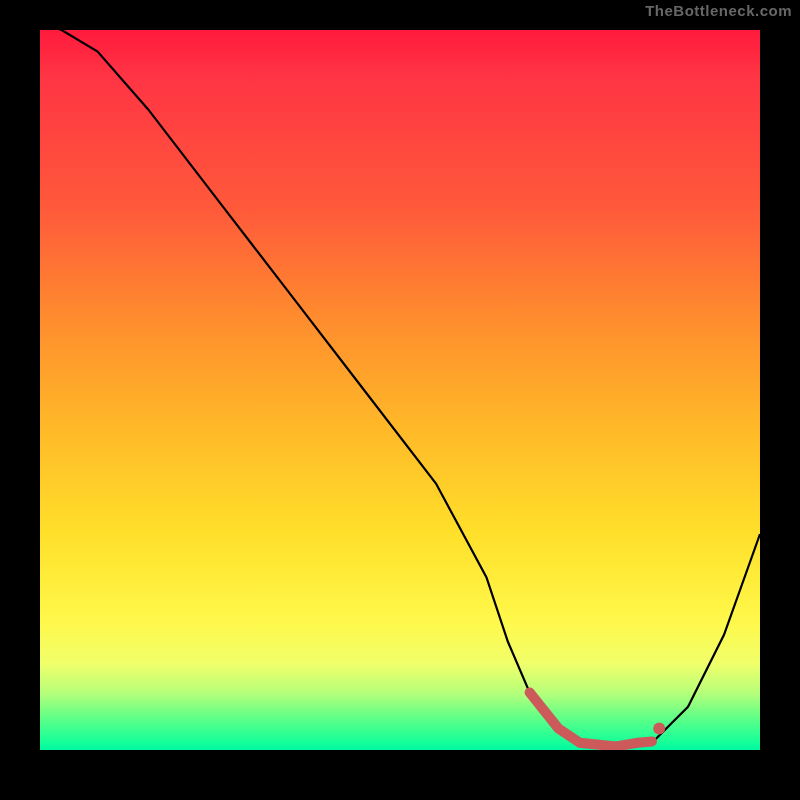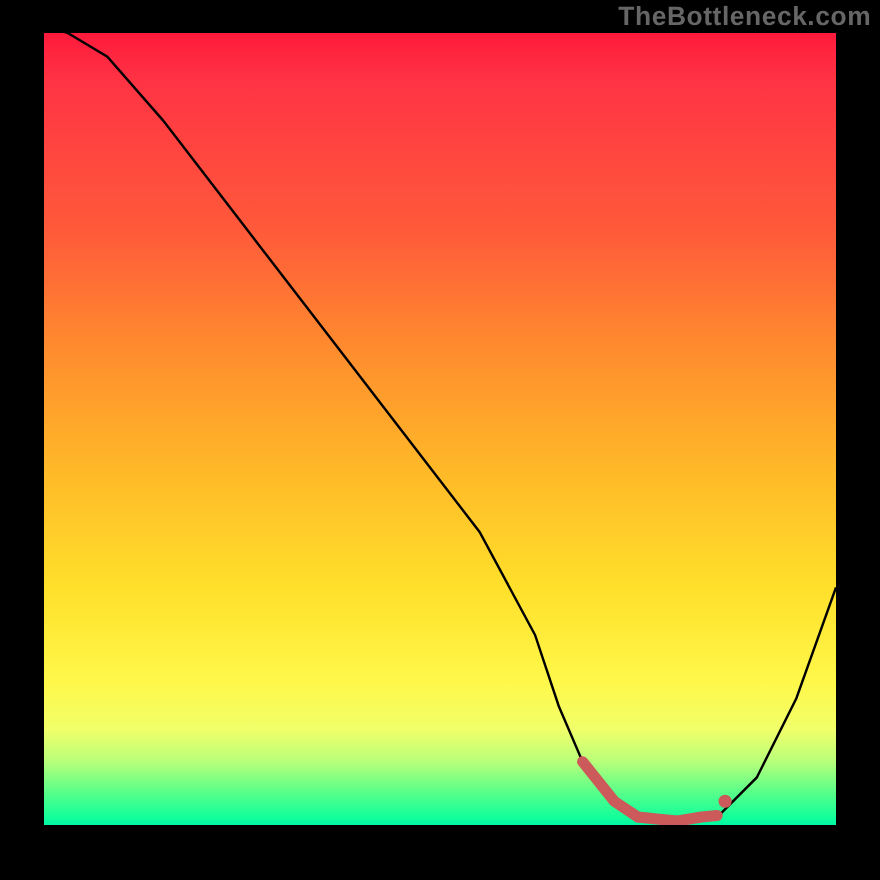--- a/index.html
+++ b/index.html
@@ -14,21 +14,21 @@
     position: relative;
     width: 800px;
     height: 800px;
     background: #000;
   }
   .watermark {
     position: absolute;
     top: 2px;
     right: 8px;
     color: #666;
-    font-size: 24px;
+    font-size: 15px;
     font-weight: bold;
     letter-spacing: 0.5px;
     z-index: 5;
   }
   .plot-area {
     position: absolute;
     left: 40px;
     top: 30px;
     width: 720px;
     height: 720px;

